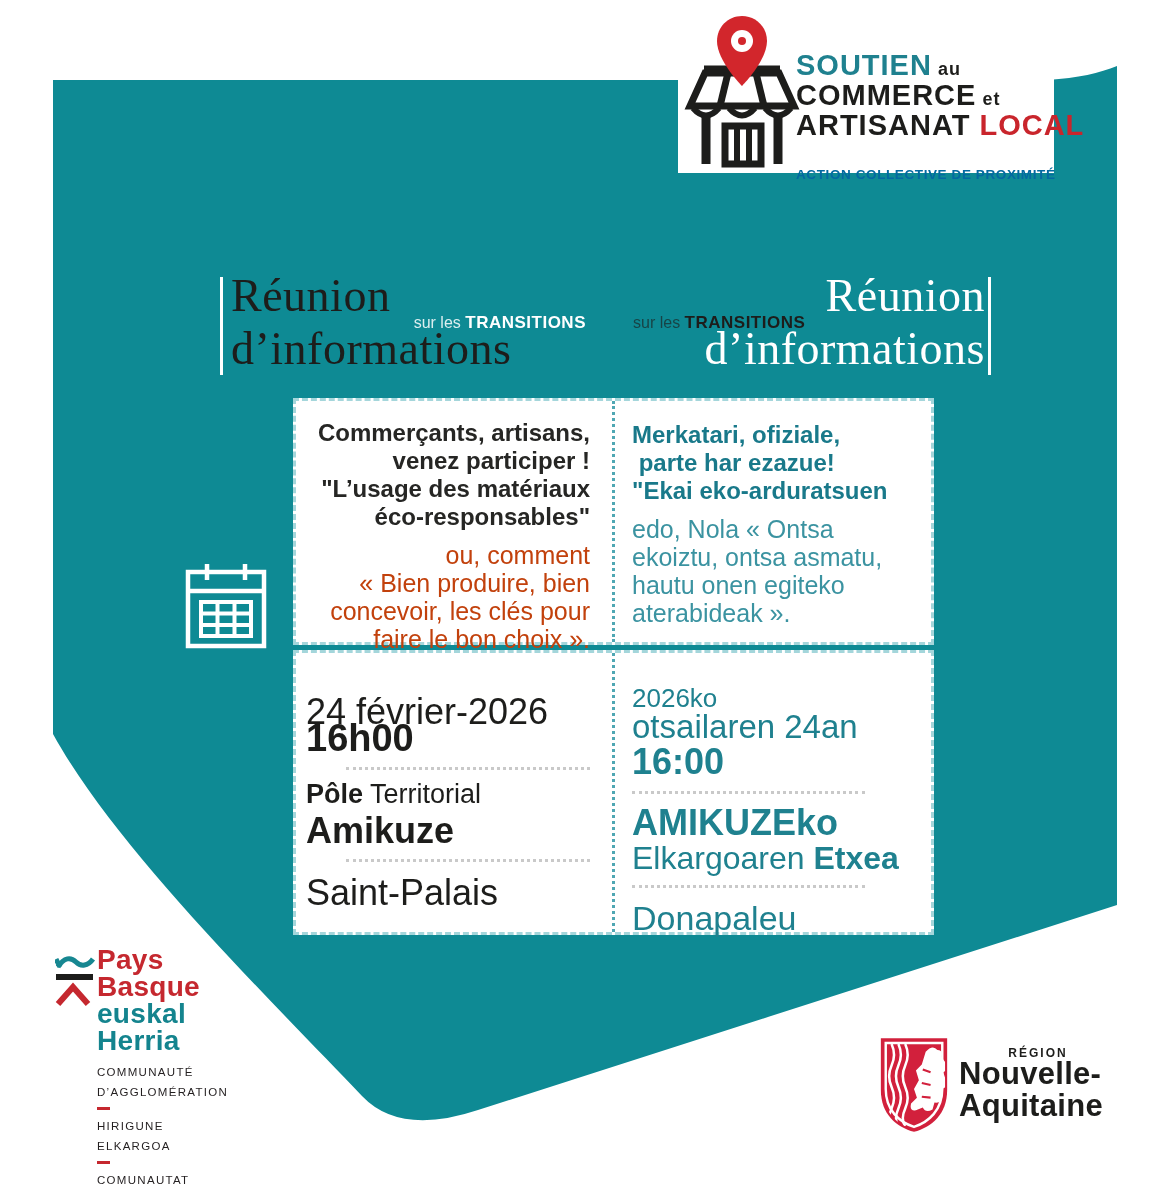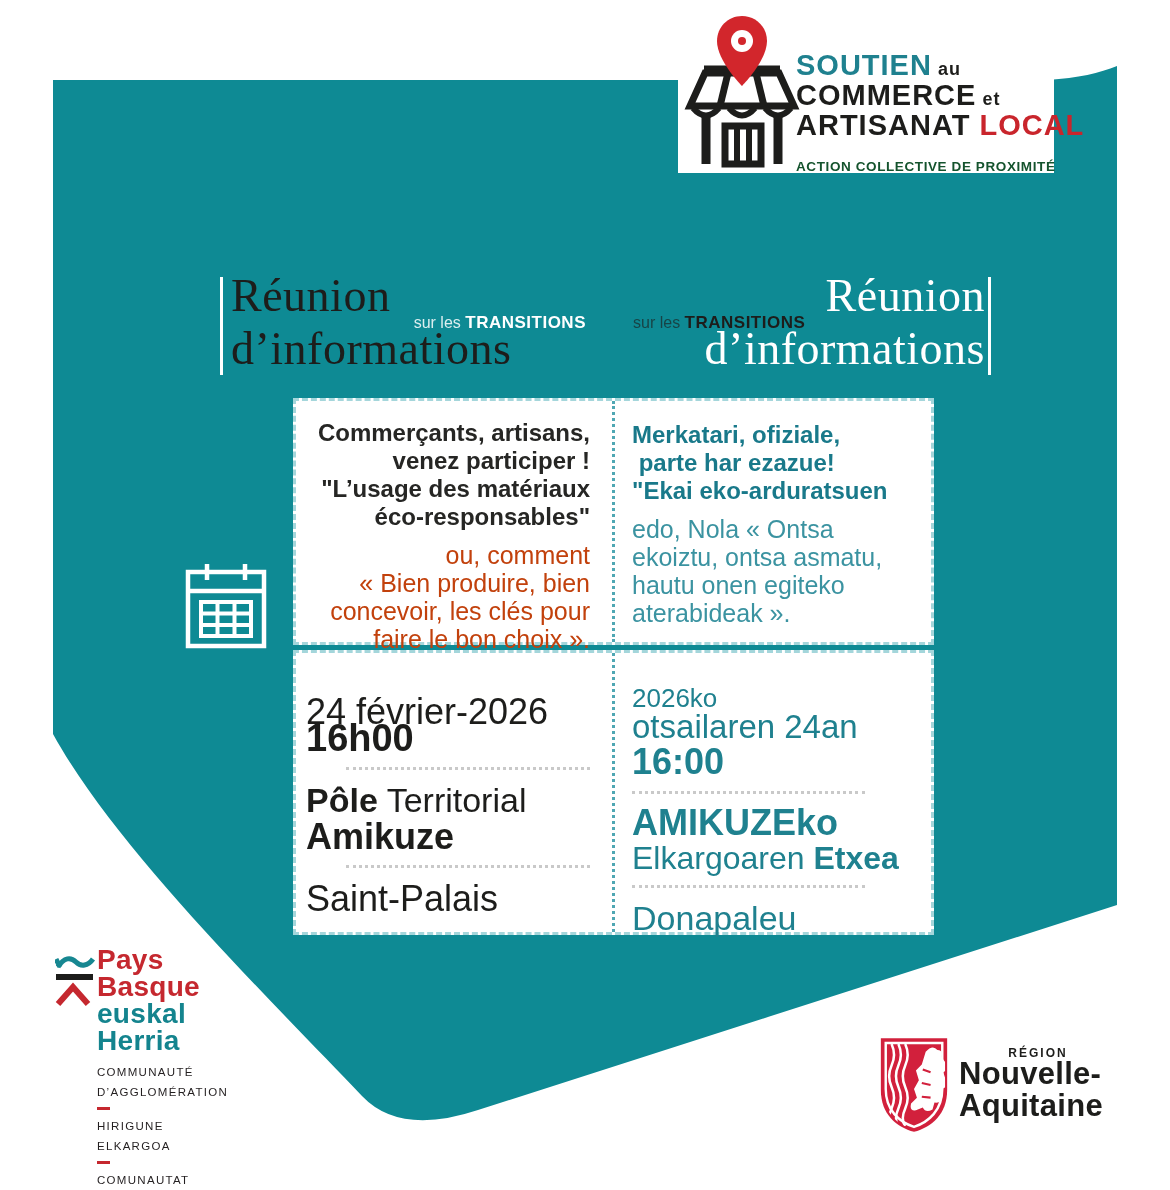--- a/index.html
+++ b/index.html
@@ -14,21 +14,21 @@
   
   .brand-box{position:absolute;left:678px;top:8px;width:376px;height:165px;background:#fff;}
   .brand-icon{position:absolute;left:6px;top:4px;}
   .brand-text{position:absolute;left:118px;top:42px;width:256px;line-height:30px;white-space:nowrap;}
   .brand-line{height:30px;}
   .bm{font-weight:bold;font-size:29px;letter-spacing:1px;}
   .bs{font-weight:bold;font-size:18px;letter-spacing:1px;white-space:pre-wrap;color:#1d1d1b;}
   .teal-t{color:#1f818f;}
   .dark-t{color:#1d1d1b;}
   .red-t{color:#c9252c;}
-  .brand-tagline{margin-top:12px;font-size:13.5px;font-weight:bold;letter-spacing:0.6px;color:#14532d;}
+  .brand-tagline{margin-top:20px;font-size:13.5px;font-weight:bold;letter-spacing:0.6px;color:#0369a1;}
 
   
   .hbar{position:absolute;width:3px;height:98px;background:#ffffff;}
   .hbar-fr{left:220px;top:277px;}
   .hbar-eu{left:988px;top:277px;}
   .h-l1,.h-l2{position:absolute;font-size:46px;letter-spacing:0.5px;line-height:48px;font-family:Liberation Serif, serif;}
   .h-fr-l1{left:231px;top:272px;color:#1d1d1b;}
   .h-fr-l2{left:231px;top:325px;color:#1d1d1b;}
   .h-eu-l1{left:630px;top:272px;width:355px;text-align:right;color:#ffffff;}
   .h-eu-l2{left:630px;top:325px;width:355px;text-align:right;color:#ffffff;}
@@ -60,21 +60,21 @@
   .ev-l{padding:40px 22px 0 10px;text-align:left;color:#1d1d1b;}
   .ev-r{padding:32px 8px 0 17px;text-align:left;color:#1f818f;}
   .ev-date-fr{font-size:36px;line-height:38px;}
   .ev-time-fr{font-size:38px;line-height:38px;font-weight:bold;margin-top:-12px;}
   .ev-year-eu{font-size:26px;line-height:27px;}
   .ev-date-eu{font-size:33px;line-height:33px;margin-top:-2px;}
   .ev-time-eu{font-size:36px;line-height:38px;font-weight:bold;}
   .hsep{border-top:3px dotted #c9c9c9;height:0;}
   .hsep-l{width:86%;margin:10px 0 0 auto;}
   .hsep-r{width:80%;margin:10px auto 0 0;}
-  .ev-venue1-fr{font-size:34px;line-height:36px;margin-top:12px;}
+  .ev-venue1-fr{font-size:27px;line-height:36px;margin-top:6px;}
   .ev-venue2-fr{font-size:36px;line-height:37px;font-weight:bold;}
   .ev-city-fr{font-size:36px;line-height:38px;margin-top:12px;}
   .ev-venue1-eu{font-size:36px;line-height:38px;font-weight:bold;margin-top:10px;}
   .ev-venue2-eu{font-size:32px;line-height:33px;}
   .ev-city-eu{font-size:34px;line-height:36px;margin-top:12px;}
   .b{font-weight:bold;}
   .pre{white-space:pre-wrap;}
 
   
   .calendar{position:absolute;left:184px;top:562px;}

